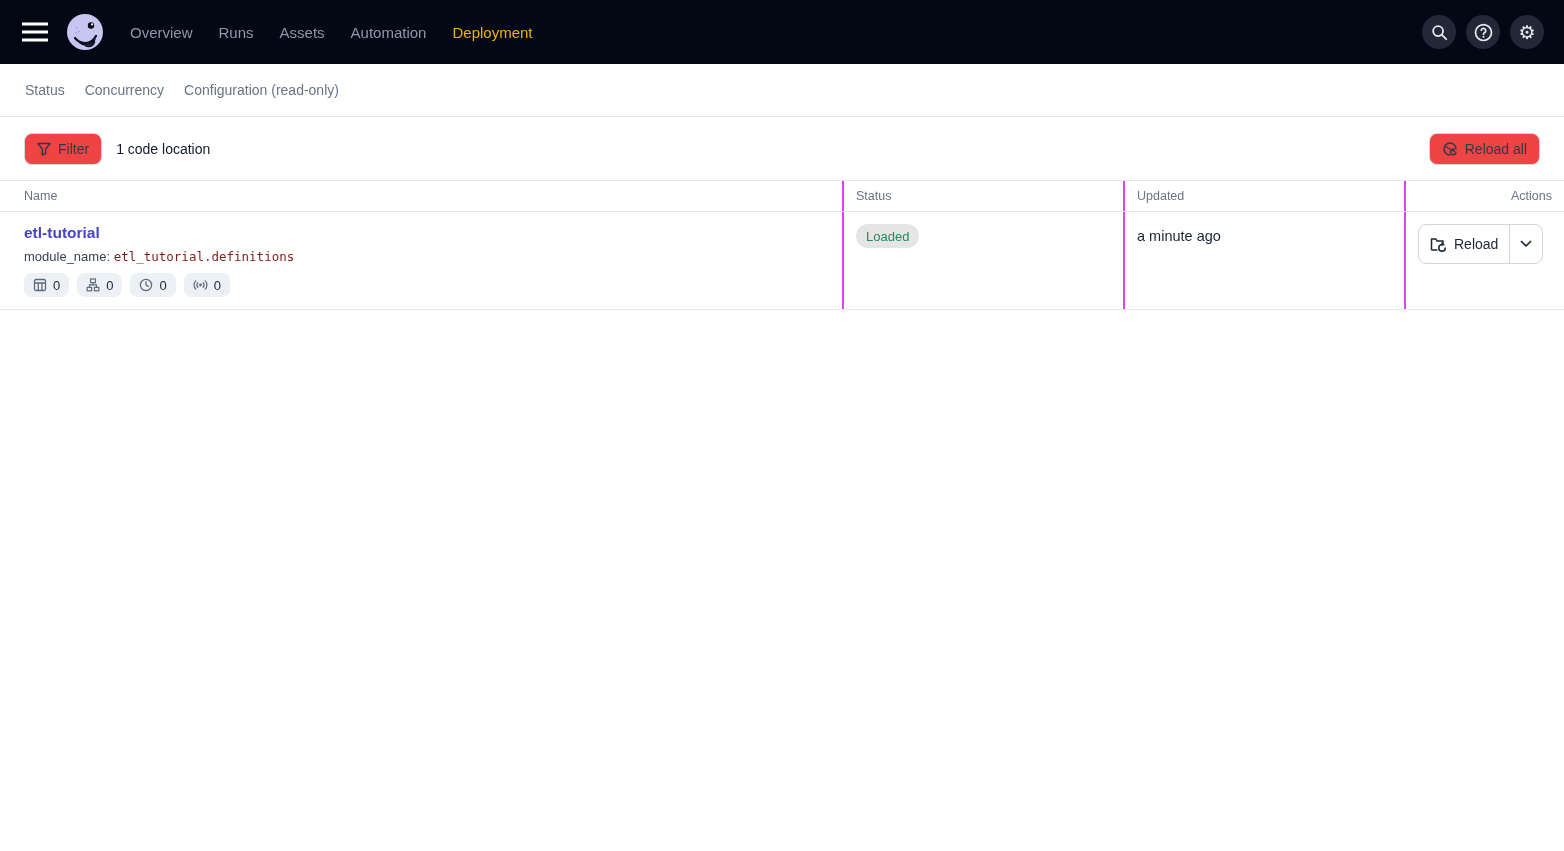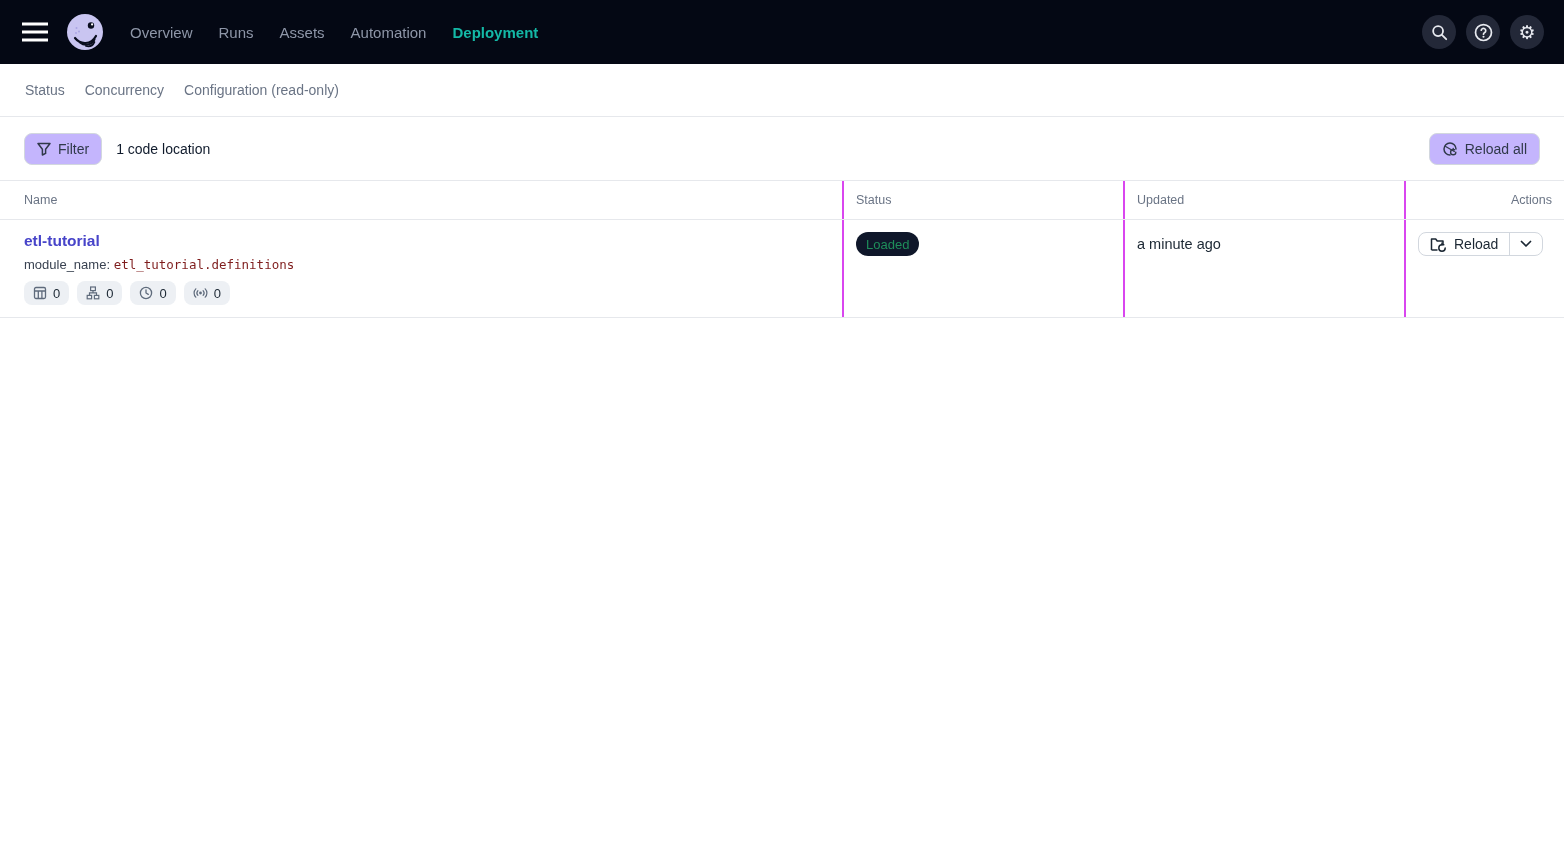--- a/index.html
+++ b/index.html
@@ -6,65 +6,65 @@
   html,body { width:1564px; height:851px; background:#fff; overflow:hidden;
     font-family:"Liberation Sans", sans-serif; color:#1b2733; }
 
   
   .topbar { height:64px; background:#040814; display:flex; align-items:center; padding:0 20px; }
   .hamburger { background:none; border:none; cursor:pointer; width:30px; height:24px;
     display:flex; align-items:center; justify-content:center; margin-right:16px; }
   .logo { width:38px; height:38px; margin-right:26px; display:flex; align-items:center; }
   .main-nav { display:flex; align-items:center; gap:26px;text-align:center; }
   .nav-item { font-size:15px; font-weight:500; color:#8e96a8; text-decoration:none; cursor:pointer; }
-  .nav-item.active { color:#14b8a6; font-weight:700; }
+  .nav-item.active { color:#eab308; font-weight:400; }
   .topbar-right { margin-left:auto; display:flex; align-items:center; gap:10px; }
   .circle-btn { width:34px; height:34px; border-radius:50%; background:#232838; border:none;
     display:flex; align-items:center; justify-content:center; cursor:pointer; color:#e8eaf0; }
   .gear-glyph { font-size:19px; line-height:1; color:#e8eaf0; font-family:"DejaVu Sans", sans-serif; }
 
   
   .tabbar { height:53px; display:flex; align-items:stretch; gap:18px; padding:0 24px;
     border-bottom:1px solid #e6e8ec; background:#fff; }
   .tab { display:flex; align-items:center; font-size:14px; font-weight:500; color:#6a7485;
     cursor:pointer; position:relative; padding:0 1px; }
   .tab.active { color:#101b2c; font-weight:600; }
   .tab.active::after { content:""; position:absolute; left:0; right:0; bottom:-1px; height:3px; background:#101b2c; }
 
   
   .toolbar { height:63px; display:flex; align-items:center; padding:0 24px; background:#fff; }
   .btn { display:inline-flex; align-items:center; gap:7px; height:32px; padding:0 12px;
-    background:#c4b5fd; border:1px solid #d2d7de; border-radius:8px; font-size:14px; font-weight:500;
+    background:#ef4444; border:1px solid #d2d7de; border-radius:8px; font-size:14px; font-weight:500;
     color:#30394a; cursor:pointer; font-family:inherit; }
   .count-text { margin-left:14px; font-size:14px; font-weight:400; color:#101b2c; }
   .spacer { flex:1; }
 
   
   .table { width:100%; }
   .thead, .trow { display:grid; grid-template-columns:842px 281px 281px 1fr; }
-  .thead { border-top:1px solid #e6e8ec; border-bottom:1px solid #e6e8ec; height:40px; }
+  .thead { border-top:1px solid #e6e8ec; border-bottom:1px solid #e6e8ec; height:32px; }
   .th { display:flex; align-items:center; font-size:12.5px; font-weight:400; color:#6a7485; padding:0 12px; }
   .th.first { padding-left:24px; }
   .th.last { justify-content:flex-end; }
   .thead .th + .th, .trow .td + .td { border-left:2px solid #d946ef; }
   .trow { border-bottom:1px solid #e6e8ec; min-height:85px; }
   .td { padding:12px; }
   .td.first { padding-left:24px; }
   .loc-link { color:#4744c9; font-size:15.5px; font-weight:600; text-decoration:none; cursor:pointer; }
   .module-line { margin-top:7px; font-size:13px; color:#394251; }
   .module-line code { font-family:"DejaVu Sans Mono", monospace; font-size:12.5px; color:#7f1d1d; }
   .badges { margin-top:9px; display:flex; gap:8px; }
   .pill { display:inline-flex; align-items:center; gap:6px; height:24px; padding:0 9px;
     background:#edf0f4; border-radius:8px; font-size:13px; color:#1b2733; cursor:pointer; }
   .pill svg { color:#5f6b7c; }
   .status-badge { display:inline-flex; align-items:center; height:24px; padding:0 10px;
-    background:#0f172a; color:#1e8e5a; border-radius:12px; font-size:13px; }
+    background:#e5e5e5; color:#1e8e5a; border-radius:12px; font-size:13px; }
   .updated-text { font-size:14.5px; color:#1b2733; line-height:24px; }
   .actions-cell { display:flex; justify-content:flex-end; padding-right:24px; }
-  .split-btn { display:inline-flex; height:24px; border:1px solid #d2d7de; border-radius:8px; overflow:hidden; background:#fff; }
+  .split-btn { display:inline-flex; height:40px; border:1px solid #d2d7de; border-radius:8px; overflow:hidden; background:#fff; }
   .split-btn button { background:none; border:none; display:inline-flex; align-items:center; gap:7px;
     font-size:14px; font-weight:500; color:#1b2733; cursor:pointer; font-family:inherit; padding:0 11px; }
   .split-btn .chev { border-left:1px solid #d2d7de; padding:0 10px; }
 </style>
 </head>
 <body>
 
 <div>
 
   <header class="topbar">

